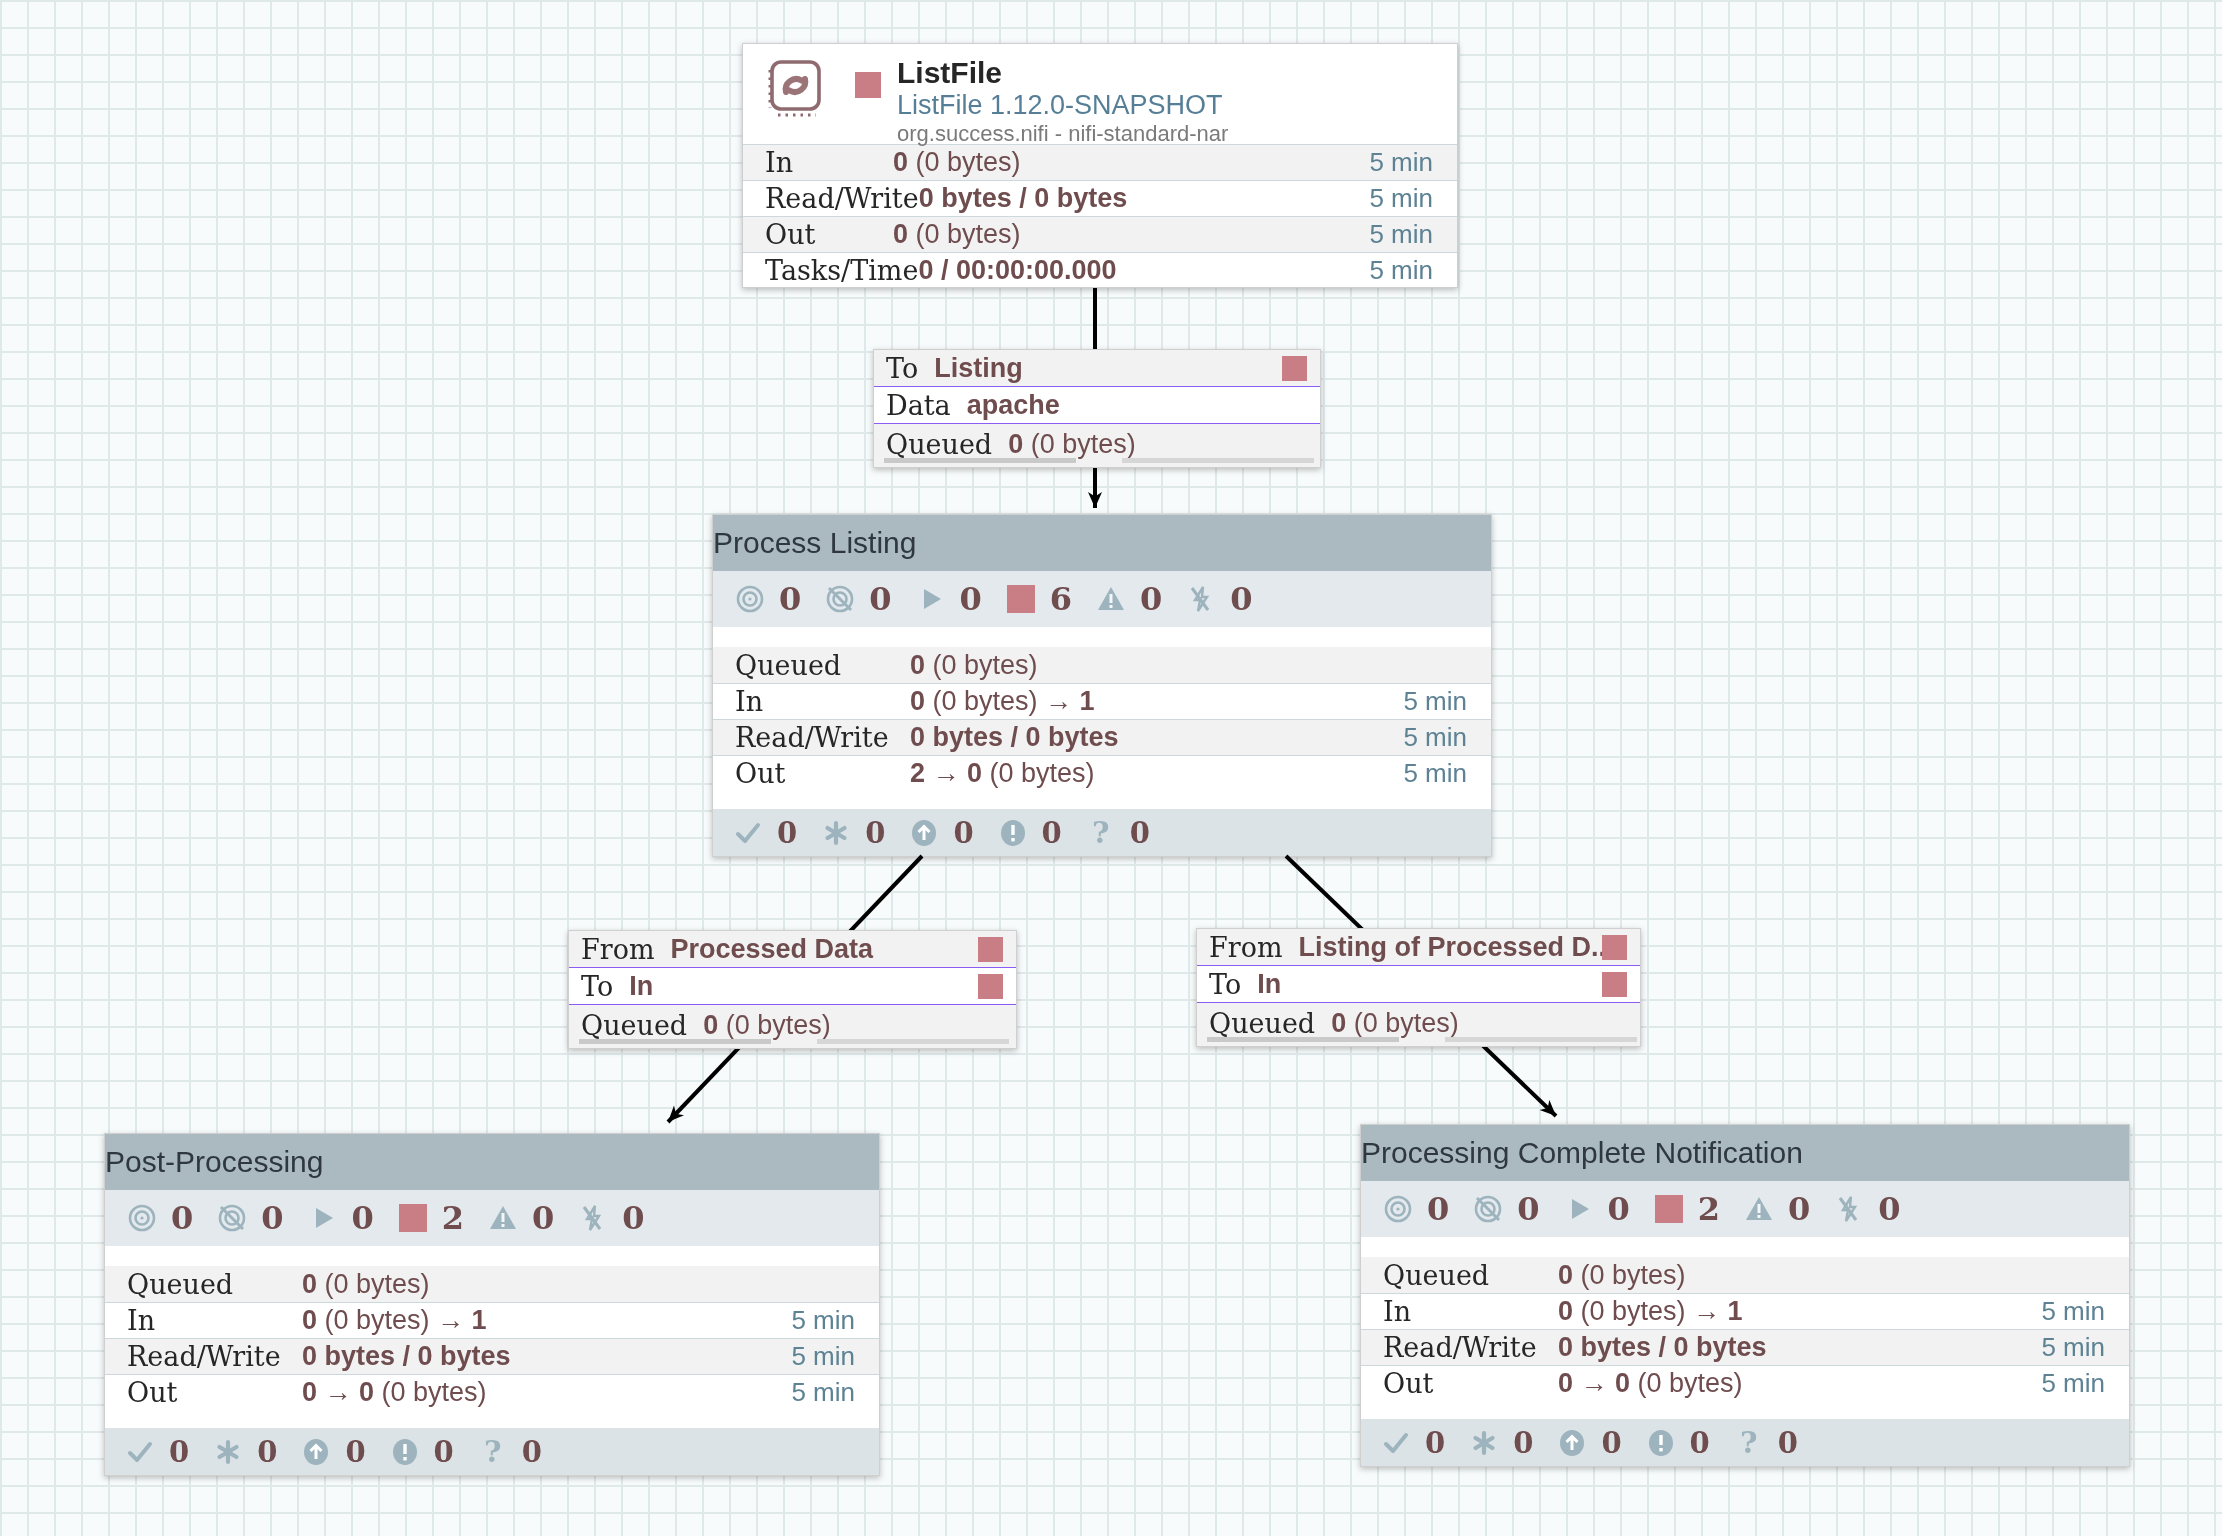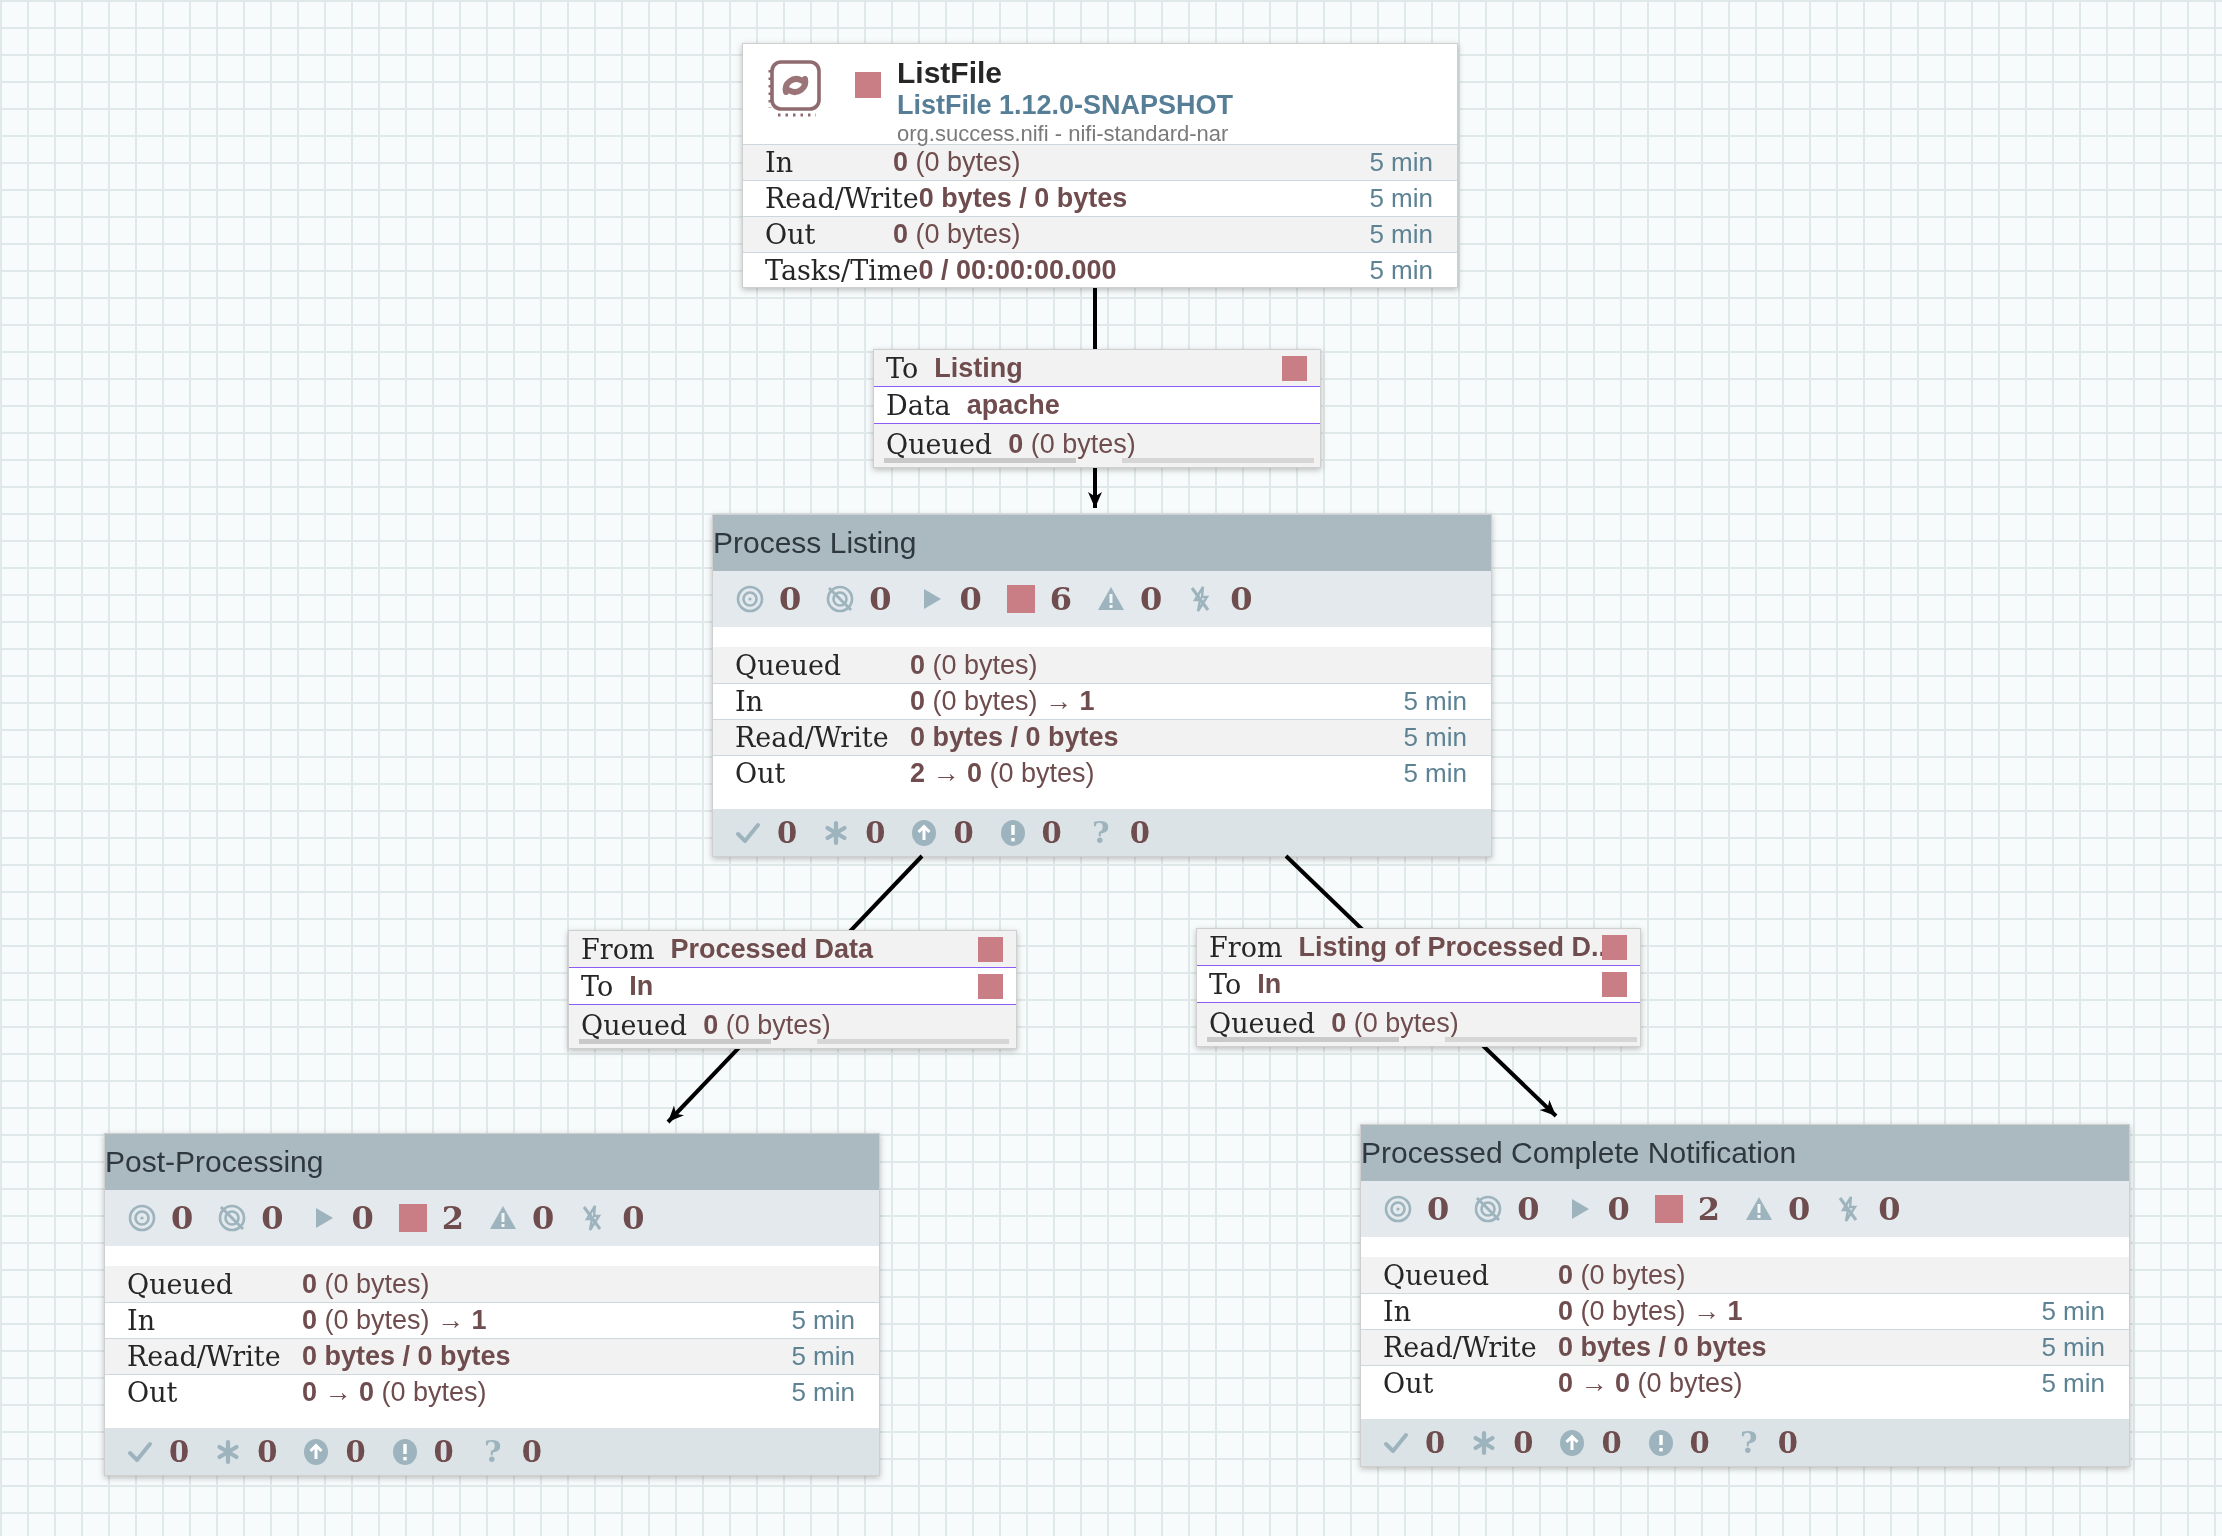--- a/index.html
+++ b/index.html
@@ -21,21 +21,21 @@
   }
   .comp{position:absolute;background:#fff;border:1px solid var(--border);
         box-shadow:0 2px 6px rgba(0,0,0,.25);}
   
   #processor{left:742px;top:43px;width:716px;height:245px;z-index:1;}
   .proc-head{position:relative;height:100px;background:#fff;padding-left:22px;}
   .proc-icon{position:absolute;left:25px;top:16px;}
   .run-square{position:absolute;left:112px;top:28px;width:26px;height:26px;background:var(--rose);}
   .proc-titles{position:absolute;left:154px;top:12px;}
   .proc-title{font-size:30px;font-weight:700;color:#262626;line-height:34px;}
-  .proc-type{font-size:27px;color:var(--typeblue);line-height:30px;font-weight:bold;}
+  .proc-type{font-size:27px;color:var(--typeblue);line-height:30px;}
   .proc-bundle{font-size:22px;color:var(--gray);line-height:27px;}
   .srow{display:flex;align-items:center;height:36px;padding:0 24px 0 22px;
         border-top:1px solid var(--rowline);font-size:27px;}
   .srow.stripe{background:var(--stripe);}
   .slbl{font-family:"DejaVu Serif",serif;color:#262626;flex:0 0 128px;}
   .g .slbl{flex:0 0 175px;}
   .sval{color:var(--maroon);white-space:pre;}
   .sval b{font-weight:700;}
   .swin{margin-left:auto;color:var(--win);font-size:26px;}
   
@@ -403,21 +403,21 @@
         <svg width="28" height="28" viewBox="0 0 28 28">
           <use href="#i-excl-circle"></use>
         </svg>
       </span>
     <span class="cnt">0</span>
     <span class="ic qmark">?</span>
     <span class="cnt">0</span>
   </div>
 </div>
 <div id="group-2" class="comp group g">
-  <div class="ghead">Processed Complete Notification</div>
+  <div class="ghead">Processing Complete Notification</div>
   <div class="gicons">
     <span class="ic">
         <svg width="30" height="30" viewBox="0 0 30 30">
           <use href="#i-bullseye"></use>
         </svg>
       </span>
     <span class="cnt">0</span>
     <span class="ic">
         <svg width="30" height="30" viewBox="0 0 30 30">
           <use href="#i-bullseye-slash"></use>

